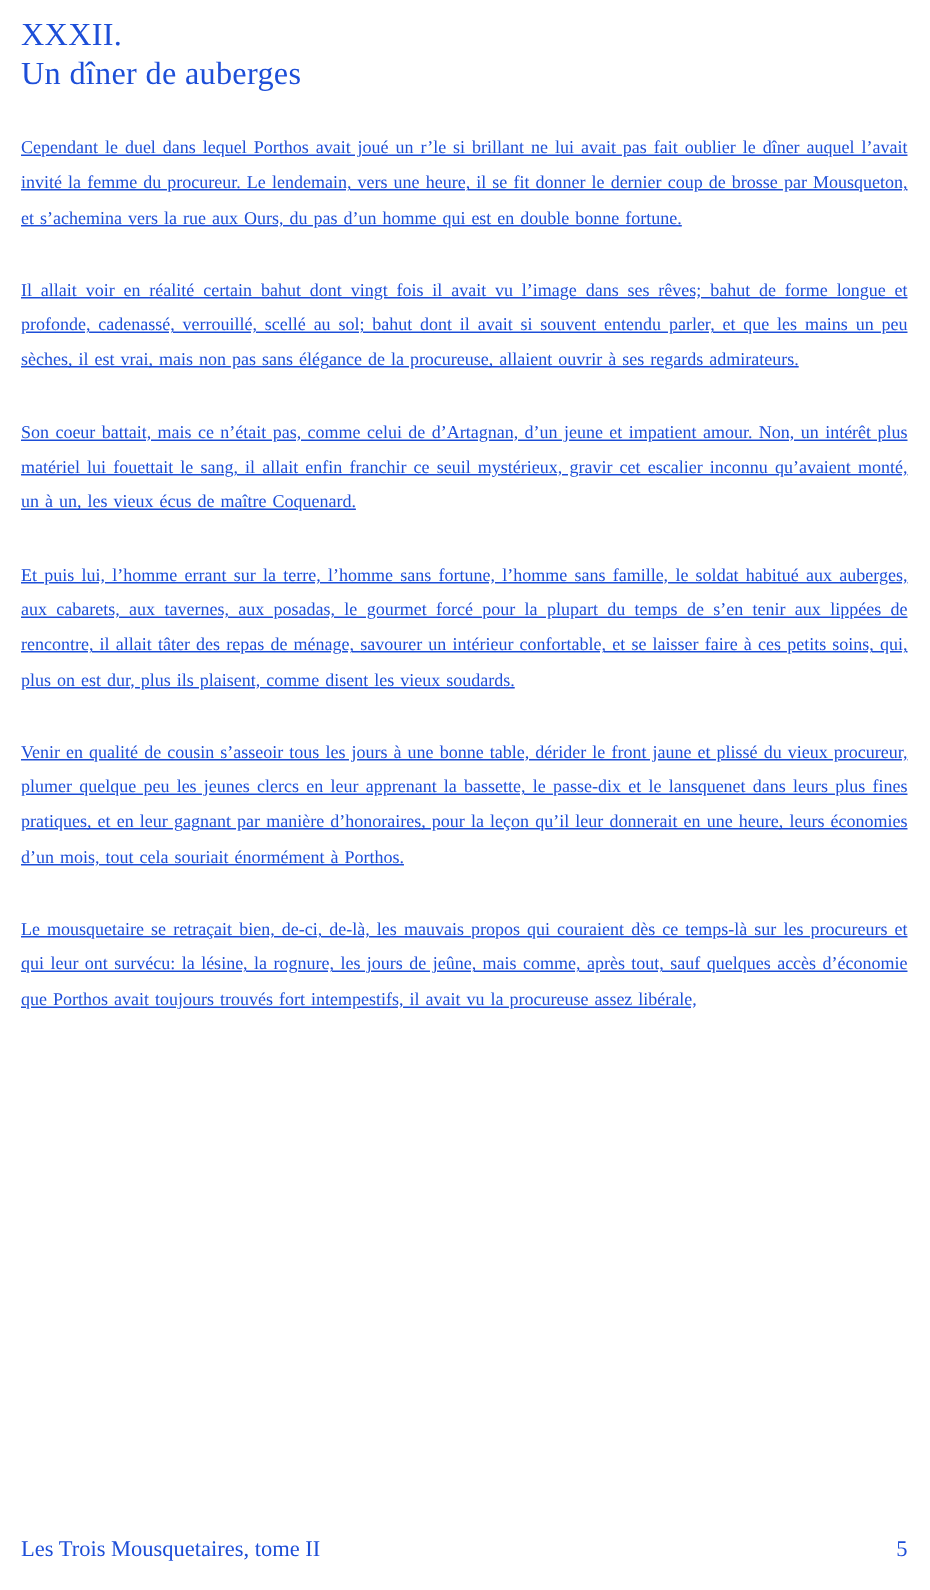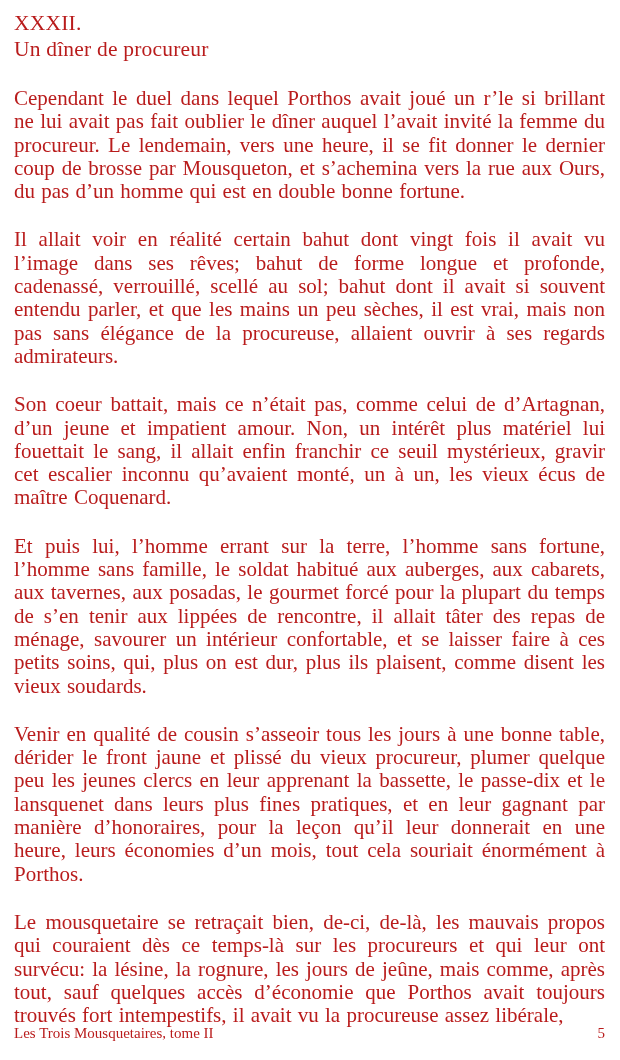--- a/index.html
+++ b/index.html
@@ -7,63 +7,64 @@
     margin: 0;
     padding: 0;
     background: #ffffff;
   }
   .page {
     position: relative;
     width: 620px;
     height: 1060px;
     box-sizing: border-box;
     background: #ffffff;
-    color: #b91c1c;
+    color: #1d4ed8;
     font-family: "Liberation Serif", "DejaVu Serif", serif;
     padding: 10px 15px 0 14px;
     overflow: hidden;
   }
   .chapter-heading {
     margin: 0 0 25px 0;
   }
   .chapter-number,
   .chapter-title {
     font-size: 21.5px;
     font-weight: normal;
     line-height: 26px;
     margin: 0;
     letter-spacing: 0.2px;
   }
   .body-text p {
-    font-size: 21px;
+    font-size: 12px;
     line-height: 23.3px;
     text-align: justify;
     margin: 0 0 25px 0;
     word-spacing: 1px;
+    text-decoration: underline;
   }
   .page-footer {
     position: absolute;
     left: 14px;
     right: 15px;
     bottom: 17px;
     display: flex;
     justify-content: space-between;
     align-items: baseline;
     font-size: 15px;
     line-height: 19px;
   }
 </style>
 </head>
 <body>
 
 <div class="page">
 
   <header class="chapter-heading">
     <h1 class="chapter-number">XXXII.</h1>
-    <h2 class="chapter-title">Un dîner de procureur</h2>
+    <h2 class="chapter-title">Un dîner de auberges</h2>
   </header>
 
   <main class="body-text">
     <p>Cependant le duel dans lequel Porthos avait joué un r’le si brillant ne lui avait pas fait oublier le dîner auquel l’avait invité la femme du procureur. Le lendemain, vers une heure, il se fit donner le dernier coup de brosse par Mousqueton, et s’achemina vers la rue aux Ours, du pas d’un homme qui est en double bonne fortune.</p>
     <p>Il allait voir en réalité certain bahut dont vingt fois il avait vu l’image dans ses rêves; bahut de forme longue et profonde, cadenassé, verrouillé, scellé au sol; bahut dont il avait si souvent entendu parler, et que les mains un peu sèches, il est vrai, mais non pas sans élégance de la procureuse, allaient ouvrir à ses regards admirateurs.</p>
     <p>Son coeur battait, mais ce n’était pas, comme celui de d’Artagnan, d’un jeune et impatient amour. Non, un intérêt plus matériel lui fouettait le sang, il allait enfin franchir ce seuil mystérieux, gravir cet escalier inconnu qu’avaient monté, un à un, les vieux écus de maître Coquenard.</p>
     <p>Et puis lui, l’homme errant sur la terre, l’homme sans fortune, l’homme sans famille, le soldat habitué aux auberges, aux cabarets, aux tavernes, aux posadas, le gourmet forcé pour la plupart du temps de s’en tenir aux lippées de rencontre, il allait tâter des repas de ménage, savourer un intérieur confortable, et se laisser faire à ces petits soins, qui, plus on est dur, plus ils plaisent, comme disent les vieux soudards.</p>
     <p>Venir en qualité de cousin s’asseoir tous les jours à une bonne table, dérider le front jaune et plissé du vieux procureur, plumer quelque peu les jeunes clercs en leur apprenant la bassette, le passe-dix et le lansquenet dans leurs plus fines pratiques, et en leur gagnant par manière d’honoraires, pour la leçon qu’il leur donnerait en une heure, leurs économies d’un mois, tout cela souriait énormément à Porthos.</p>
     <p>Le mousquetaire se retraçait bien, de-ci, de-là, les mauvais propos qui couraient dès ce temps-là sur les procureurs et qui leur ont survécu: la lésine, la rognure, les jours de jeûne, mais comme, après tout, sauf quelques accès d’économie que Porthos avait toujours trouvés fort intempestifs, il avait vu la procureuse assez libérale,</p>
   </main>

